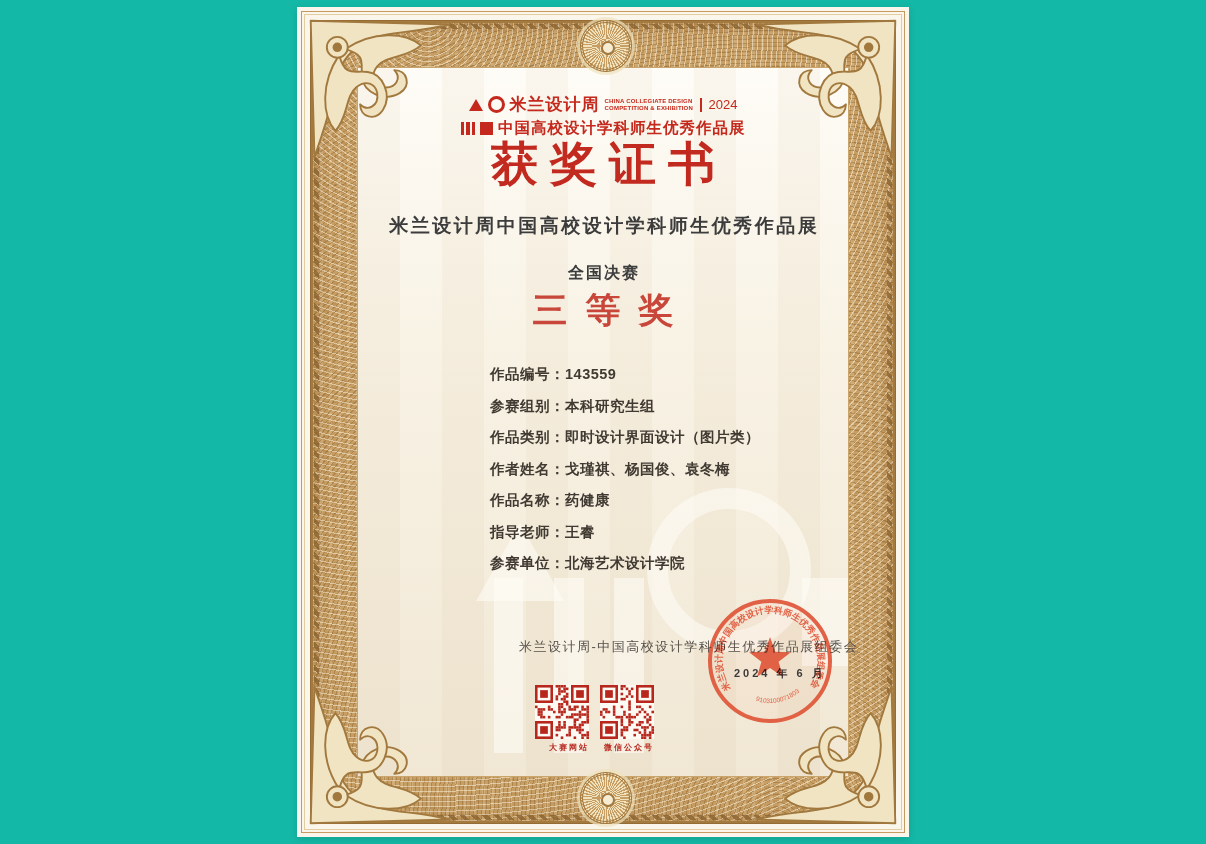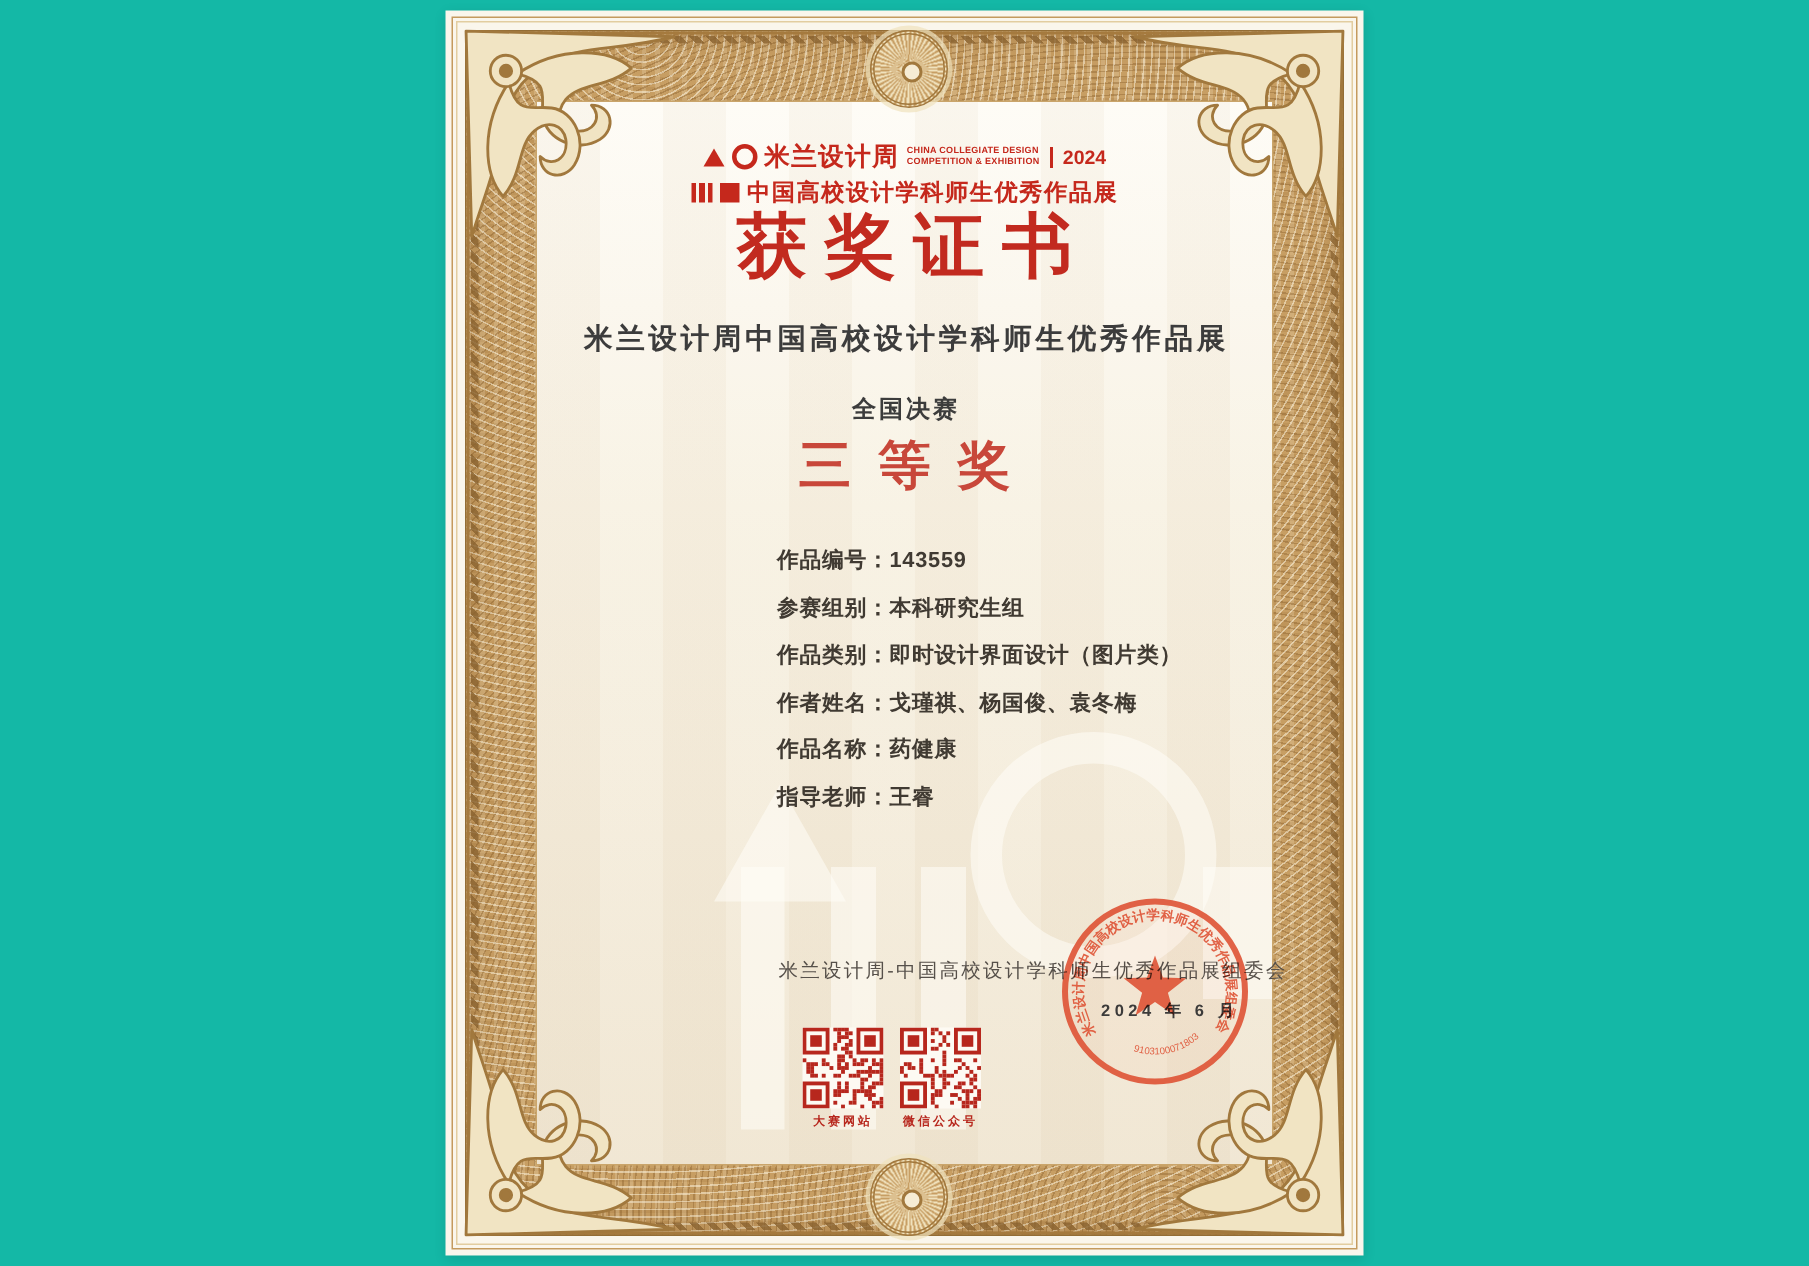--- a/index.html
+++ b/index.html
@@ -63,39 +63,39 @@
   .logo *{position:static;}
   .lrow{display:flex;align-items:center;gap:5px;}
   .ico-tri{width:0;height:0;border-left:7px solid transparent;border-right:7px solid transparent;border-bottom:12px solid currentColor;}
   .ico-circle{width:11px;height:11px;border:3px solid currentColor;border-radius:50%;}
   .bars{display:flex;gap:2px;align-items:flex-end;}
   .bars i{display:block;width:3.5px;height:13px;background:currentColor;}
   .ico-sq{width:13px;height:13px;background:currentColor;}
   .brand-cn{font-size:17px;font-weight:bold;letter-spacing:1px;}
   .brand-en{font-size:6px;line-height:1.15;font-weight:bold;text-transform:uppercase;text-align:left;letter-spacing:.2px;}
   .lsep{width:1.5px;height:14px;background:currentColor;margin:0 2px;}
-  .lyear{font-size:13px;font-weight:bold;}
+  .lyear{font-size:13px;font-weight:normal;}
   .subbrand{font-size:15.5px;font-weight:bold;letter-spacing:1px;}
   
   .title{left:0;right:0;top:126px;text-align:center;font-size:47px;font-weight:900;color:var(--title_red,#c22a1f);
          letter-spacing:12px;text-indent:12px;font-family:"Liberation Serif","DejaVu Serif",serif;}
   .event{left:0;right:0;top:206px;text-align:center;font-size:19px;font-weight:600;color:var(--text_dark,#3c3c3c);letter-spacing:2.5px;text-indent:2.5px;}
   .stageline{left:0;right:0;top:256px;text-align:center;font-size:16px;font-weight:600;color:var(--text_dark,#3c3c3c);letter-spacing:2px;text-indent:2px;}
   .award{left:0;right:0;top:280px;text-align:center;font-size:35px;font-weight:800;color:var(--award_red,#c8473a);letter-spacing:18px;text-indent:18px;}
   
   .details{left:193px;top:352px;width:330px;}
-  .details .row{position:static;display:block;height:31.5px;line-height:31.5px;font-size:14.5px;color:#403a32;font-weight:600;letter-spacing:.5px;white-space:nowrap;margin-left:28px;}
+  .details .row{position:static;display:block;height:31.5px;line-height:31.5px;font-size:14.5px;color:#403a32;font-weight:600;letter-spacing:.5px;white-space:nowrap;}
   .details .row span{position:static;}
   
   .issuer{left:222px;top:631px;font-size:13px;color:#56504a;letter-spacing:1.5px;white-space:nowrap;}
   .date{left:437px;top:659px;font-size:11px;font-weight:bold;color:var(--text_dark,#3c3c3c);letter-spacing:3px;white-space:nowrap;}
   .seal{left:407px;top:588px;width:132px;height:132px;color:var(--seal_red,#de5234);opacity:.9;mix-blend-mode:multiply;z-index:5;}
   .qrwrap{left:238px;top:678px;display:flex;gap:11px;}
   .qrwrap *{position:static;}
-  .qrbox{display:flex;flex-direction:column;align-items:center;gap:3px;}
+  .qrbox{display:flex;flex-direction:column;align-items:flex-end;gap:3px;}
   .qr{width:54px;height:54px;color:var(--qr_red,#b7271d);background:#fdfaf3;}
   .qrlabel{font-size:8px;color:var(--qr_red,#b7271d);font-weight:bold;letter-spacing:2px;white-space:nowrap;}
   .certno{left:0;right:0;top:752px;text-align:center;font-size:13.5px;font-weight:bold;color:var(--certno_red,#9e372b);
           letter-spacing:.5px;font-family:"Liberation Serif","DejaVu Serif",serif;}
   .certno span{position:static;}
 </style>
 </head>
 <body>
 
 <div class="stage">
@@ -188,20 +188,21 @@
       <div class="stageline">全国决赛</div>
       <div class="award">三等奖</div>
 
       <div class="details">
         <div class="row"><span>作品编号：</span><span>143559</span></div>
         <div class="row"><span>参赛组别：</span><span>本科研究生组</span></div>
         <div class="row"><span>作品类别：</span><span>即时设计界面设计（图片类）</span></div>
         <div class="row"><span>作者姓名：</span><span>戈瑾祺、杨国俊、袁冬梅</span></div>
         <div class="row"><span>作品名称：</span><span>药健康</span></div>
         <div class="row"><span>指导老师：</span><span>王睿</span></div>
+        <div class="row"><span>参赛单位：</span><span>北海艺术设计学院</span></div>
       </div>
 
       <div class="issuer">米兰设计周-中国高校设计学科师生优秀作品展组委会</div>
       <div class="date">2024 年 6 月</div>
 
       <svg class="seal" viewBox="0 0 132 132">
         <defs>
           <path id="sealArcTop" d="M 26.7 93.5 A 48 48 0 1 1 105.3 93.5" fill="none"></path>
           <path id="sealArcBot" d="M 25 80 A 44 44 0 0 0 107 80" fill="none"></path>
         </defs>

